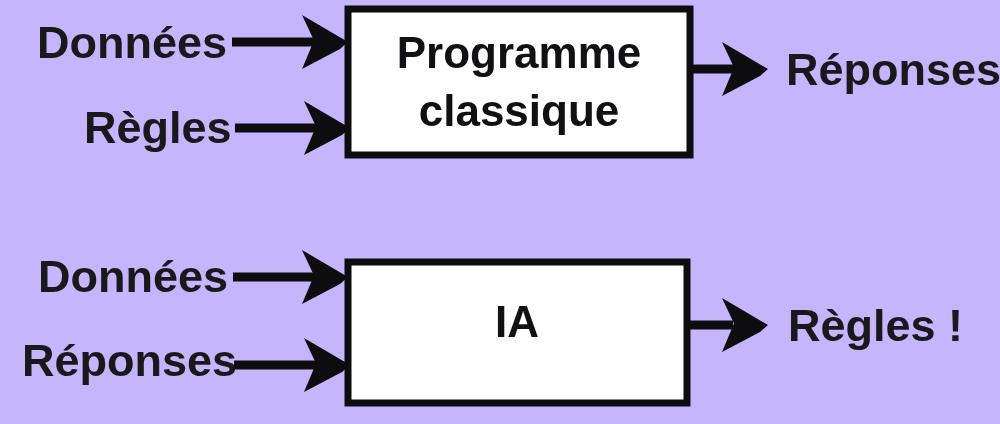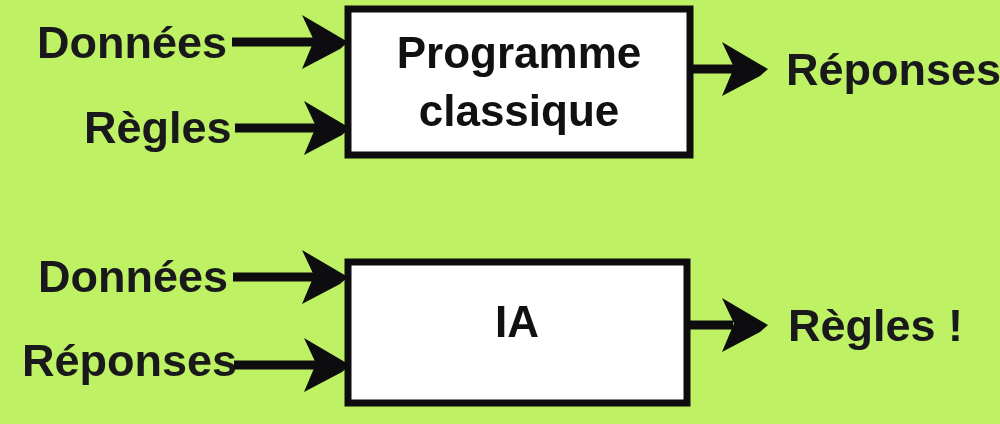--- a/index.html
+++ b/index.html
@@ -7,21 +7,21 @@
     padding: 0;
     background: #ffffff;
   }
   body {
     font-family: "Liberation Sans", sans-serif;
   }
   #diagram-root {
     position: relative;
     width: 1000px;
     height: 424px;
-    background: #bef264;
+    background: #c4b5fd;
     overflow: hidden;
   }
   #diagram-svg {
     position: absolute;
     top: 0;
     left: 0;
     width: 1000px;
     height: 424px;
     display: block;
   }

